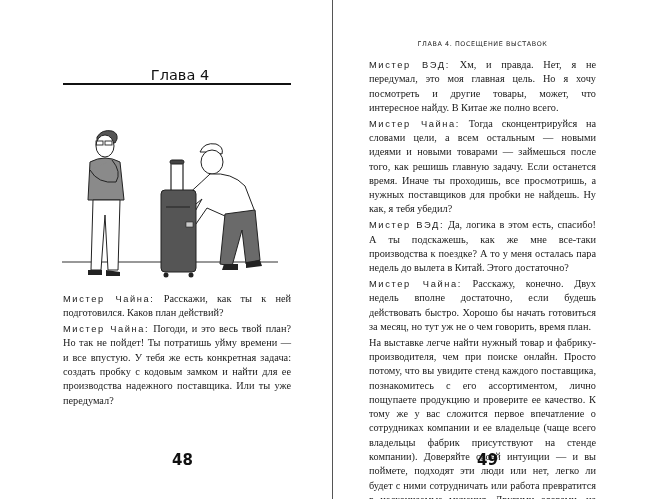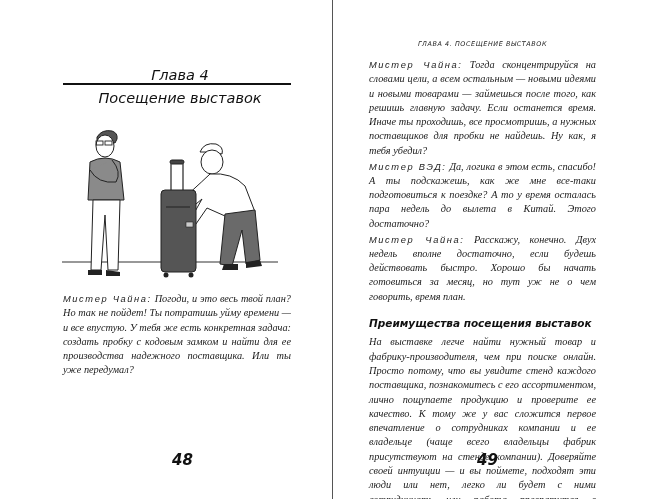--- a/index.html
+++ b/index.html
@@ -1,21 +1,21 @@
 <!DOCTYPE html>
 <html><head>
   <meta charset="utf-8">
   <style>
     html, body { margin: 0; padding: 0; }
     body {
       width: 665px; height: 499px; background: #ffffff; position: relative; overflow: hidden;
       font-family: "Liberation Serif", serif; color: #1a1a1a;
     }
     .spine { position: absolute; left: 332px; top: 0; width: 1px; height: 499px; background: #555; }
-    .page { position: absolute; top: 0; height: 474px; font-style: italic; }
+    .page { position: absolute; top: 0; height: 474px; }
     .page-left { left: 0; width: 332px; }
     .page-right { left: 333px; width: 332px; }
 
     .chapter-num {
       position: absolute; left: 62px; width: 236px; top: 67px; text-align: center;
       font-family: "DejaVu Sans", sans-serif; font-size: 14.5px; color: #111;
     }
     .chapter-rule { position: absolute; left: 63px; width: 228px; top: 83px; height: 2px; background: #111; }
     .chapter-title {
       position: absolute; left: 62px; width: 236px; top: 90px; text-align: center;
@@ -50,21 +50,20 @@
     .right-num { left: 144px; }
   </style>
 </head>
 <body>
 
 <div class="spine"></div>
 
 <div class="page page-left">
   <div class="chapter-num">Глава 4</div>
   <div class="chapter-rule"></div>
-  <div class="chapter-title">Посещение выставок</div>
 
   <svg class="illustration" viewBox="0 0 220 180">
 
     <line x1="2" y1="152" x2="218" y2="152" stroke="#333" stroke-width="1.2"></line>
 
     <g>
       <path d="M37 27 q5 -8 15 -6 q6 2 5 8 l-2 4 q-8 -4 -18 -2 z" fill="#555" stroke="#222" stroke-width="1"></path>
       <ellipse cx="45" cy="36" rx="9" ry="11" fill="#fff" stroke="#222" stroke-width="1"></ellipse>
       <rect x="36" y="31" width="7" height="4" fill="none" stroke="#222" stroke-width="0.9"></rect>
       <rect x="45" y="31" width="7" height="4" fill="none" stroke="#222" stroke-width="0.9"></rect>
@@ -90,42 +89,49 @@
       <line x1="106" y1="97" x2="130" y2="97" stroke="#222" stroke-width="1"></line>
       <rect x="126" y="112" width="7" height="5" fill="#ccc" stroke="#222" stroke-width="0.6"></rect>
       <circle cx="106" cy="165" r="2.5" fill="#222"></circle>
       <circle cx="131" cy="165" r="2.5" fill="#222"></circle>
     </g>
   </svg>
 
   <div class="text-block left-text">
     <p class="para">
       <span class="speaker">Мистер Чайна:</span>
+      <span>Расскажи, как ты к ней подготовился. Каков план действий?</span>
+    </p>
+    <p class="para">
+      <span class="speaker">Мистер Чайна:</span>
       <span>Погоди, и это весь твой план? Но так не пойдет! Ты потратишь уйму времени — и все впустую. У тебя же есть конкретная задача: создать пробку с кодовым замком и найти для ее производства надежного поставщика. Или ты уже передумал?</span>
     </p>
   </div>
 
   <div class="page-num left-num">48</div>
 </div>
 
 <div class="page page-right">
   <div class="running-head">ГЛАВА 4. ПОСЕЩЕНИЕ ВЫСТАВОК</div>
 
   <div class="text-block right-text">
     <p class="para">
+      <span class="speaker">Мистер ВЭД:</span>
+      <span>Хм, и правда. Нет, я не передумал, это моя главная цель. Но я хочу посмотреть и другие товары, может, что интересное найду. В Китае же полно всего.</span>
+    </p>
+    <p class="para">
       <span class="speaker">Мистер Чайна:</span>
       <span>Тогда сконцентрируйся на словами цели, а всем остальным — новыми идеями и новыми товарами — займешься после того, как решишь главную задачу. Если останется время. Иначе ты проходишь, все просмотришь, а нужных поставщиков для пробки не найдешь. Ну как, я тебя убедил?</span>
     </p>
     <p class="para">
       <span class="speaker">Мистер ВЭД:</span>
-      <span>Да, логика в этом есть, спасибо! А ты подскажешь, как же мне все-таки подготовиться к поездке? А то у время осталась пара недель до вылета в Китай. Этого достаточно?</span>
+      <span>Да, логика в этом есть, спасибо! А ты подскажешь, как же мне все-таки производства к поездке? А то у меня осталась пара недель до вылета в Китай. Этого достаточно?</span>
     </p>
     <p class="para">
       <span class="speaker">Мистер Чайна:</span>
       <span>Расскажу, конечно. Двух недель вполне достаточно, если будешь действовать быстро. Хорошо бы начать готовиться за месяц, но тут уж не о чем говорить, время план.</span>
     </p>
 
-    <h2 class="section-heading">Преимущества посещения выставок</h2>
     <p class="para">На выставке легче найти нужный товар и фабрику-производителя, чем при поиске онлайн. Просто потому, что вы увидите стенд каждого поставщика, познакомитесь с его ассортиментом, лично пощупаете продукцию и проверите ее качество. К тому же у вас сложится первое впечатление о сотрудниках компании и ее владельце (чаще всего владельцы фабрик присутствуют на стенде компании). Доверяйте своей интуиции — и вы поймете, подходят эти люди или нет, легко ли будет с ними сотрудничать или работа превратится в нескончаемые мучения. Другими словами, на выставке вы сможете оценить самые разные аспекты в комплексе.</p>
   </div>
 
   <div class="page-num right-num">49</div>
 </div>
 
 </body></html>

